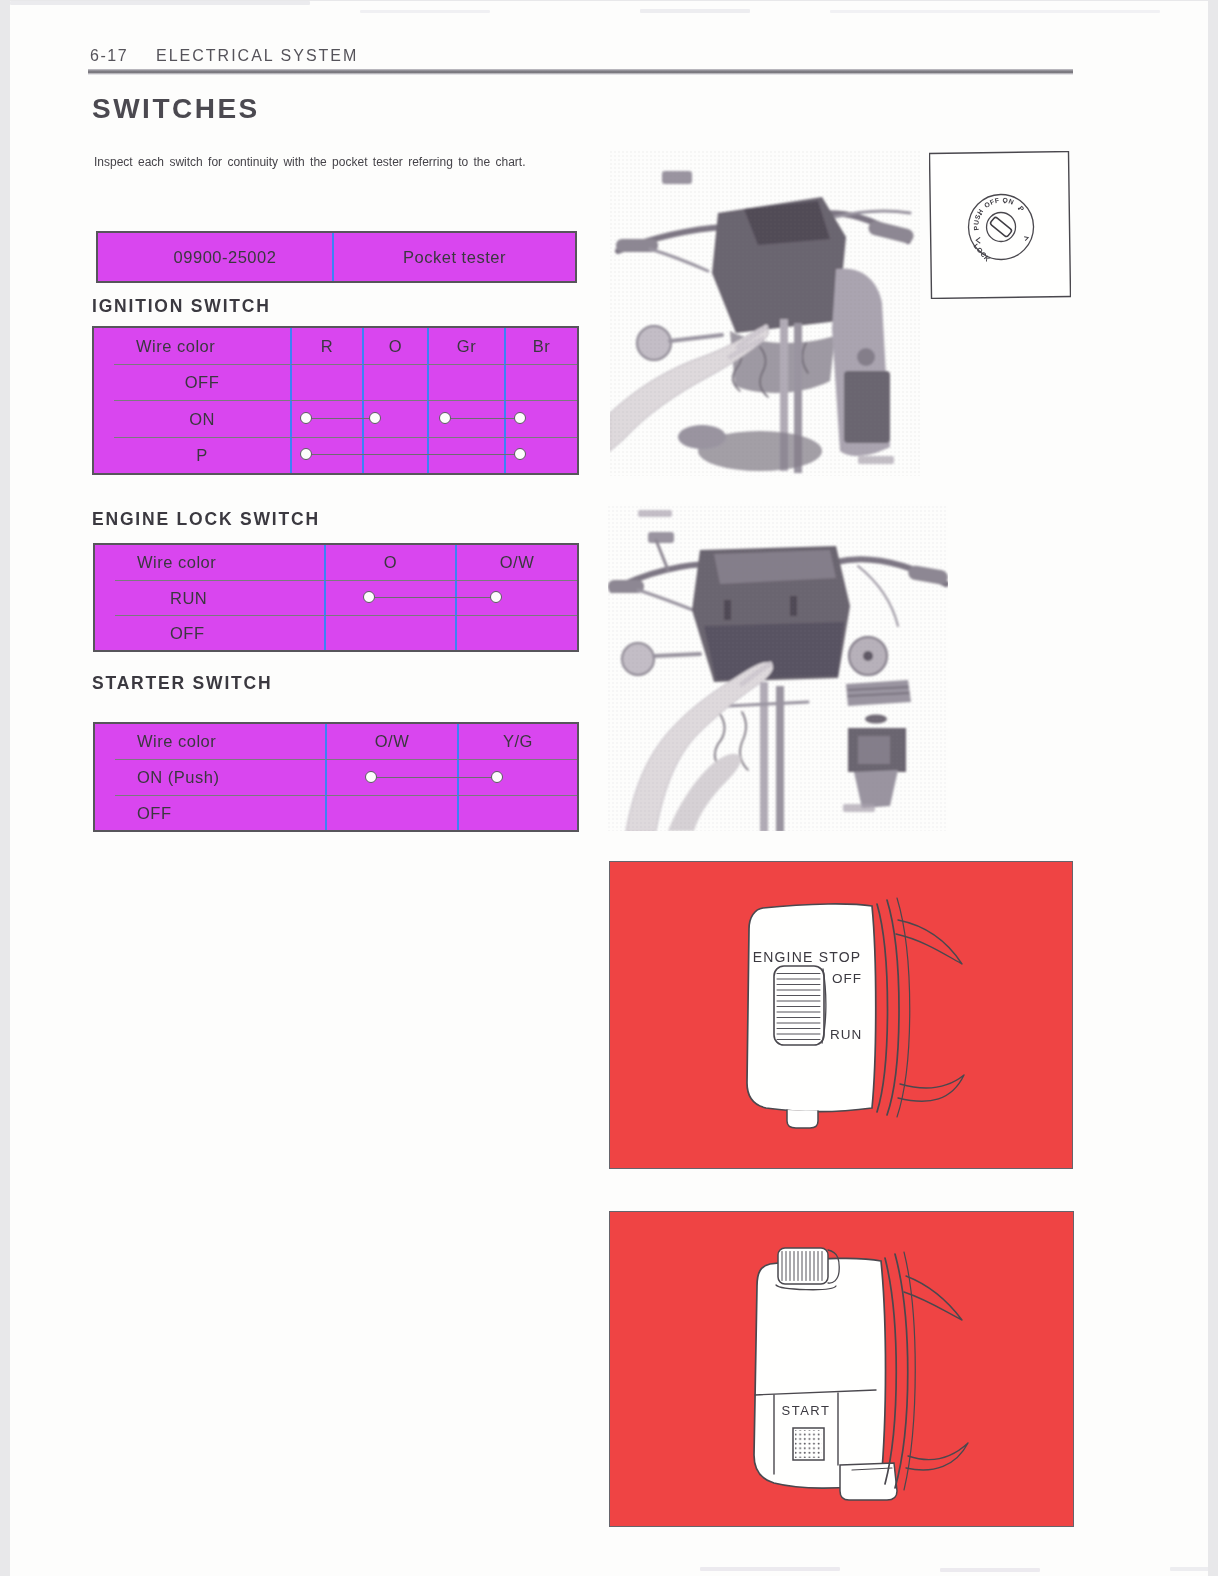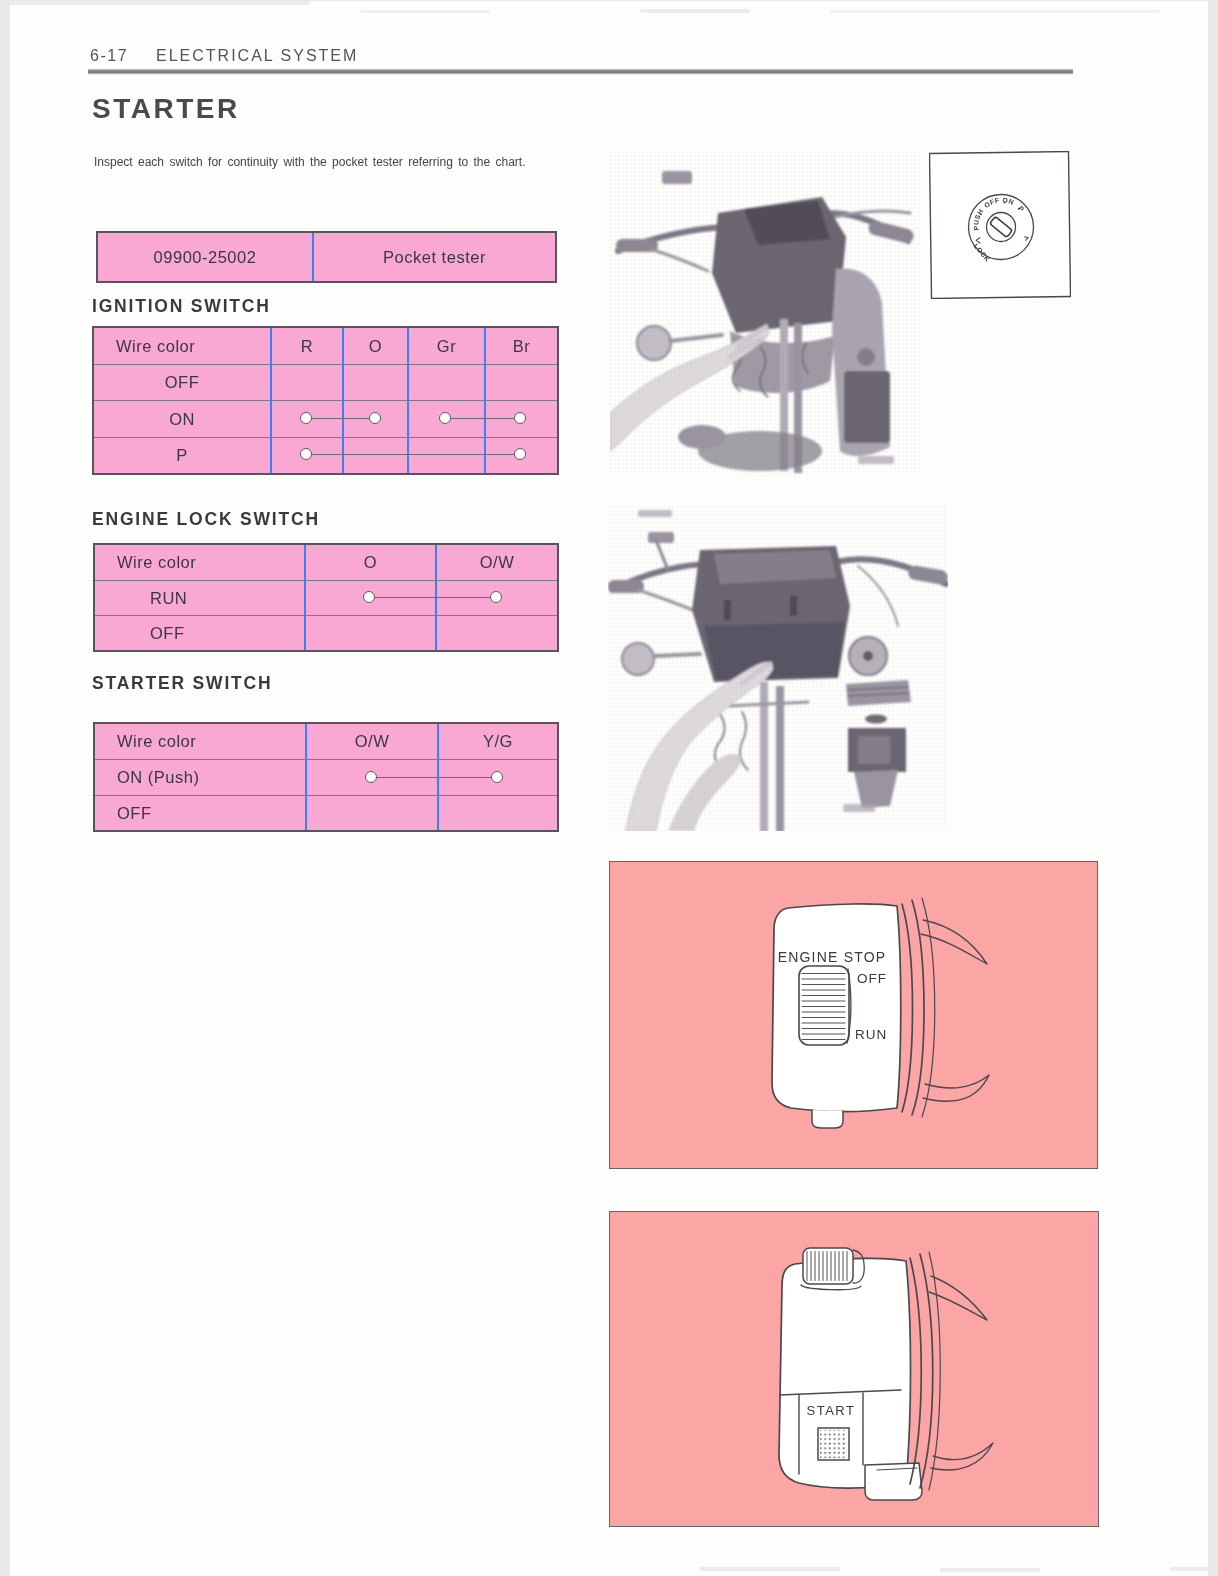--- a/index.html
+++ b/index.html
@@ -11,54 +11,54 @@
   .abs{position:absolute;}
   
   .running-head{top:46px;left:80px;font-size:16px;letter-spacing:1.5px;color:#55535a;white-space:nowrap;}
   .running-head .sec{margin-left:28px;letter-spacing:2px;}
   .head-rule{top:68px;left:78px;width:985px;height:6px;
     background:linear-gradient(180deg,#c9c8cd 0%,#8a888f 30%,#6f6d74 55%,#dcdbdf 85%,#eeedf0 100%);}
   .page-title{top:92px;left:82px;font-size:28px;font-weight:700;letter-spacing:2.5px;color:#4b4950;}
   .intro{top:148px;left:84px;width:465px;font-size:12px;line-height:26px;color:#454349;word-spacing:2px;}
   
   .tool{top:230px;left:86px;display:grid;grid-template-columns:214px 243px;grid-template-rows:48px;}
-  .tbl,.tool{border:2px solid #57555b;background:#f9a8d4;}
+  .tbl,.tool{border:2px solid #57555b;background:#d946ef;padding-left:20px;}
   .tbl{display:grid;position:absolute;}
   .tbl-ign{top:325px;left:82px;grid-template-columns:176px 72px 65px 77px 73px;grid-template-rows:36px 36px 37px 36px;}
   .tbl-es {top:542px;left:83px;grid-template-columns:209px 131px 122px;grid-template-rows:35px 35px 35px;}
   .tbl-st {top:721px;left:83px;grid-template-columns:210px 132px 120px;grid-template-rows:35px 36px 35px;}
   .cell{display:flex;align-items:center;justify-content:center;
     border-left:2px solid #3b82f6;border-top:1px solid #7b797f;
     font-size:16.5px;color:#3a383e;letter-spacing:0.5px;}
   .nbl{border-left:none}.nbt{border-top:none}
   .cl{justify-content:flex-start;padding-left:22px}
   .ci{justify-content:flex-start;padding-left:55px}
   .sec-head{font-size:17.5px;font-weight:700;letter-spacing:1.8px;color:#3b3940;white-space:nowrap;}
   
   .conn{position:absolute;height:0;border-top:1.4px solid #6e6c72;}
   .conn i{position:absolute;top:-7px;width:10px;height:10px;border:1.6px solid #5d5b62;
     border-radius:50%;background:#fdfdfc;}
   .conn .l{left:-6px}.conn .r{right:-6px}
   
-  .figbox{position:absolute;border:1.5px solid #66646b;background:#fca5a5;padding-left:25px;}
+  .figbox{position:absolute;border:1.5px solid #66646b;background:#ef4444;}
   svg text{font-family:"Liberation Sans", sans-serif;}
   
   .art{position:absolute;border-radius:1px;}
 </style>
 </head>
 <body>
 
 <div class="page">
 
   <div class="abs running-head">
     <span>6-17</span><span class="sec">ELECTRICAL SYSTEM</span>
   </div>
   <div class="abs head-rule"></div>
 
-  <div class="abs page-title">STARTER</div>
+  <div class="abs page-title">SWITCHES</div>
   <div class="abs intro">Inspect each switch for continuity with the pocket tester referring to the chart.</div>
 
   <div class="abs tool">
     <div class="cell nbl nbt">09900-25002</div>
     <div class="cell nbt">Pocket tester</div>
   </div>
 
   <div class="abs sec-head" style="top:295px;left:82px">IGNITION SWITCH</div>
   <div class="tbl tbl-ign">
     <div class="cell cl nbl nbt">Wire color</div>

